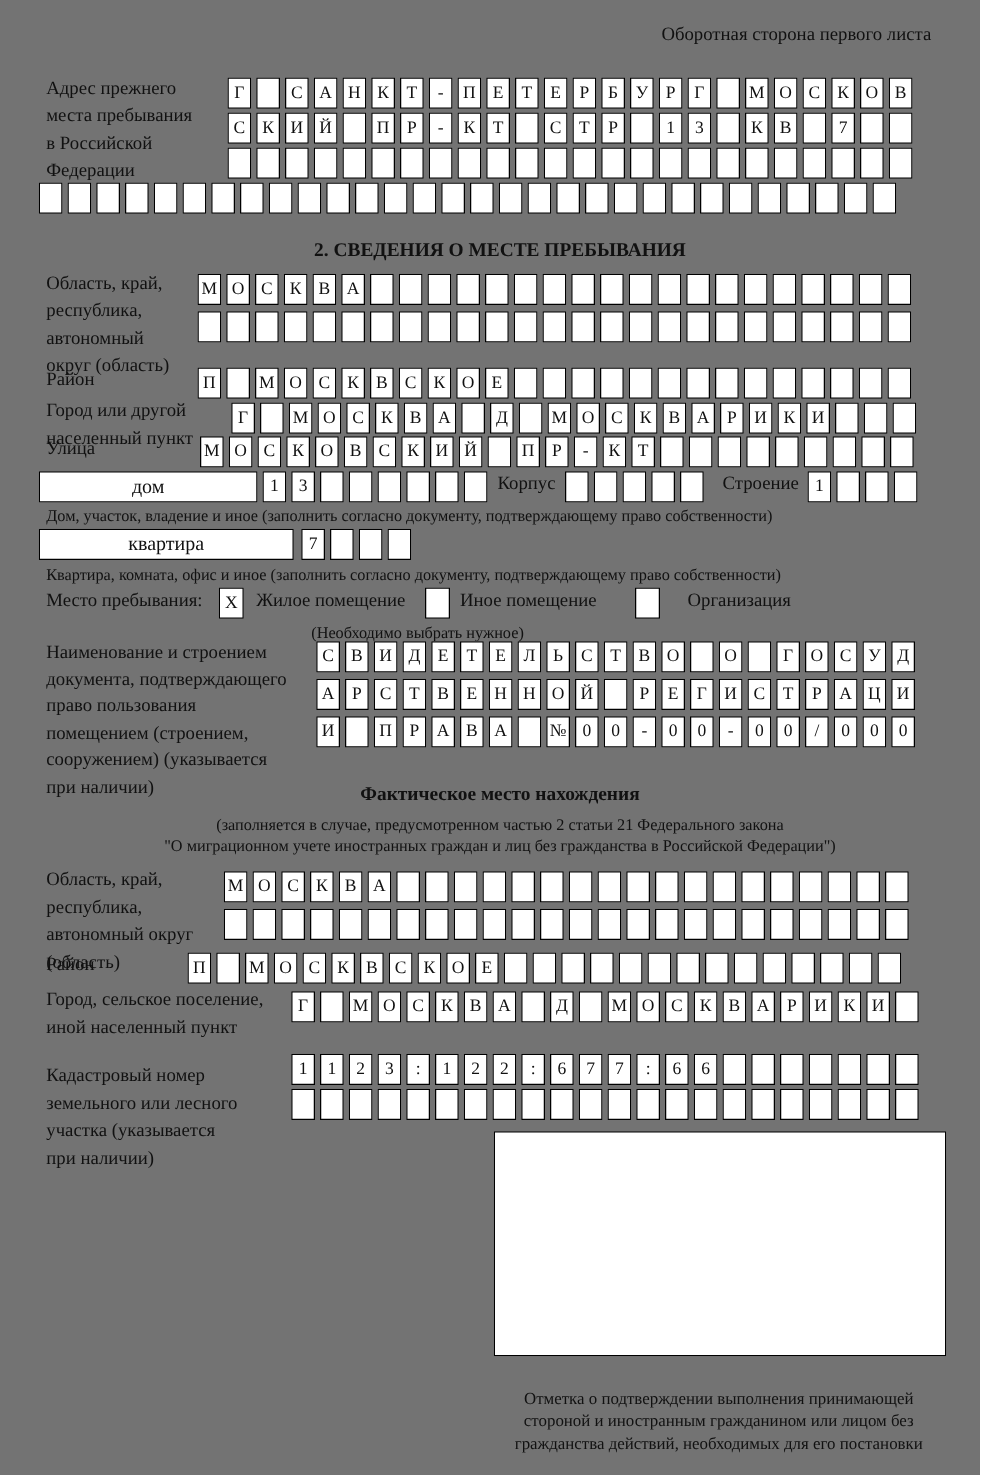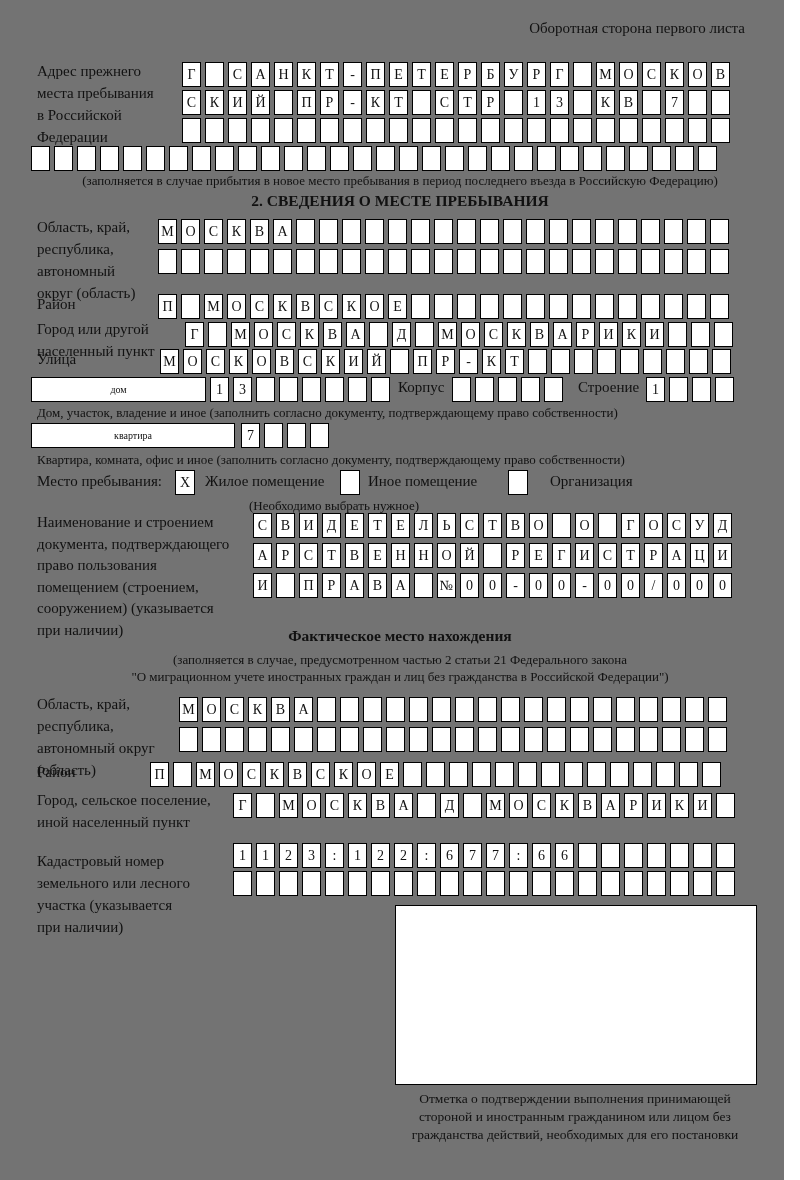--- a/index.html
+++ b/index.html
@@ -9,26 +9,26 @@
   .lbl{font-size:15px;line-height:22px;}
   .lbl span{display:block;}
   .note{font-size:13px;line-height:16px;}
   .center{width:800px;left:0;text-align:center;}
   .title{font-weight:bold;font-size:15.5px;}
   .cells{display:flex;gap:4px;}
   .cell{width:17px;height:23px;border:1.5px solid #000;display:flex;
         align-items:center;justify-content:center;font-size:14px;flex:0 0 auto;
         background:#fff;}
   .widebox{border:1.5px solid #000;height:23px;display:flex;align-items:center;
-           justify-content:center;font-size:10px;background:#fff;}
+           justify-content:center;font-size:16px;background:#fff;}
   .cbox{width:18px;height:23px;border:1.5px solid #000;display:flex;align-items:center;
         justify-content:center;font-size:14px;background:#fff;}
   .inline-lbl{font-size:15px;}
   .stampbox{border:1.5px solid #000;background:#fff;}
-  .cap{font-size:13.5px;line-height:18px;text-align:center;}
+  .cap{font-size:13.5px;line-height:18px;text-align:center;margin-top:20px;}
   .cap span{display:block;}
 </style>
 </head>
 <body>
 
 <div id="page">
 
   <div class="abs inline-lbl" style="top:20px;right:39px;">Оборотная сторона первого листа</div>
 
   <div class="abs lbl" style="left:37px;top:60px;width:145px;">
@@ -140,21 +140,20 @@
       <span class="cell"></span>
       <span class="cell"></span>
       <span class="cell"></span>
       <span class="cell"></span>
       <span class="cell"></span>
       <span class="cell"></span>
       <span class="cell"></span>
       <span class="cell"></span>
       <span class="cell"></span>
     </div>
-  <div class="abs note center" style="top:173px;">(заполняется в случае прибытия в новое место пребывания в период последнего въезда в Российскую Федерацию)</div>
 
   <div class="abs title center" style="top:192px;">2. СВЕДЕНИЯ О МЕСТЕ ПРЕБЫВАНИЯ</div>
 
   <div class="abs lbl" style="left:37px;top:216px;width:145px;">
     <span>Область, край,</span>
     <span>республика,</span>
     <span>автономный</span>
     <span>округ (область)</span>
   </div>
   <div class="abs cells" style="left:158px;top:219px;">

